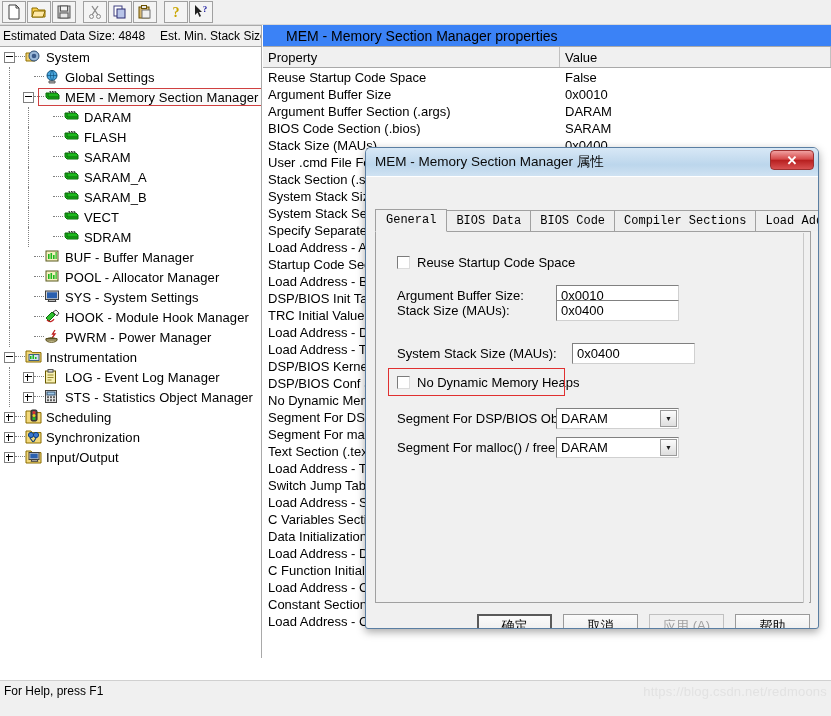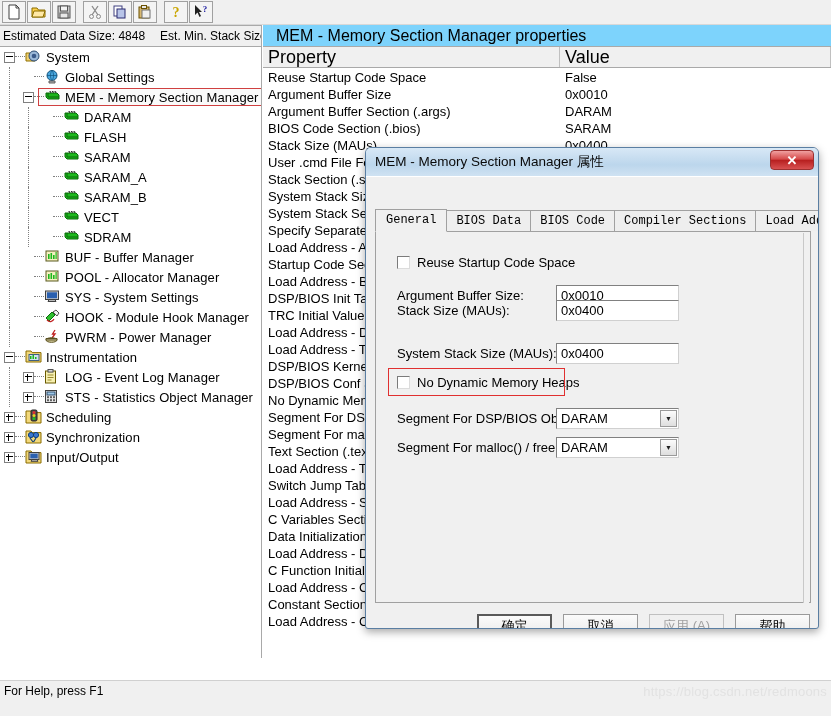--- a/index.html
+++ b/index.html
@@ -120,34 +120,34 @@
 
   
   .right-pane {
     position: absolute; left: 263px; top: 25px;
     width: 568px; height: 655px;
     background: #fff;
     box-sizing: border-box;
   }
   .rp-caption {
     height: 22px;
-    background: #7dd3fc;
+    background: #3b82f6;
     border-bottom: 1px solid #a9a9a9;
     display: flex; align-items: center;
-    padding-left: 13px;
-    font-size: 16px;
+    padding-left: 23px;
+    font-size: 14px;
     box-sizing: border-box;
   }
   .rp-header {
     height: 21px;
     display: flex;
     background: #f0f0f0;
     border-bottom: 1px solid #a9a9a9;
     box-sizing: border-box;
-    font-size: 18px;
+    font-size: 13px;
   }
   .rp-header > div {
     display: flex; align-items: center;
     padding-left: 5px;
     box-sizing: border-box;
     border-right: 1px solid #c0c0c0;
   }
   .col-prop { width: 297px; }
   .col-val  { flex: 1; }
   .rp-list {
@@ -967,21 +967,21 @@
       <div class="field-row" style="top:52px; width:100%;">
         <span class="field-label">Argument Buffer Size:</span>
         <span class="txtbox">0x0010</span>
       </div>
 
       <div class="field-row" style="top:67px; width:100%;">
         <span class="field-label">Stack Size (MAUs):</span>
         <span class="txtbox">0x0400</span>
       </div>
 
-      <div class="field-row" style="top:110px; width:100%;">
+      <div class="field-row" style="top:110px; width:100%;gap:16px;">
         <span class="field-label">System Stack Size (MAUs):</span>
         <span class="txtbox">0x0400</span>
       </div>
 
       <div class="chk-row" style="left:21px; top:140px;">
         <span class="checkbox"></span>
         <span>No Dynamic Memory Heaps</span>
       </div>
       <div class="red-annot" style="left:12px; top:136px; width:177px; height:28px;"></div>
 

